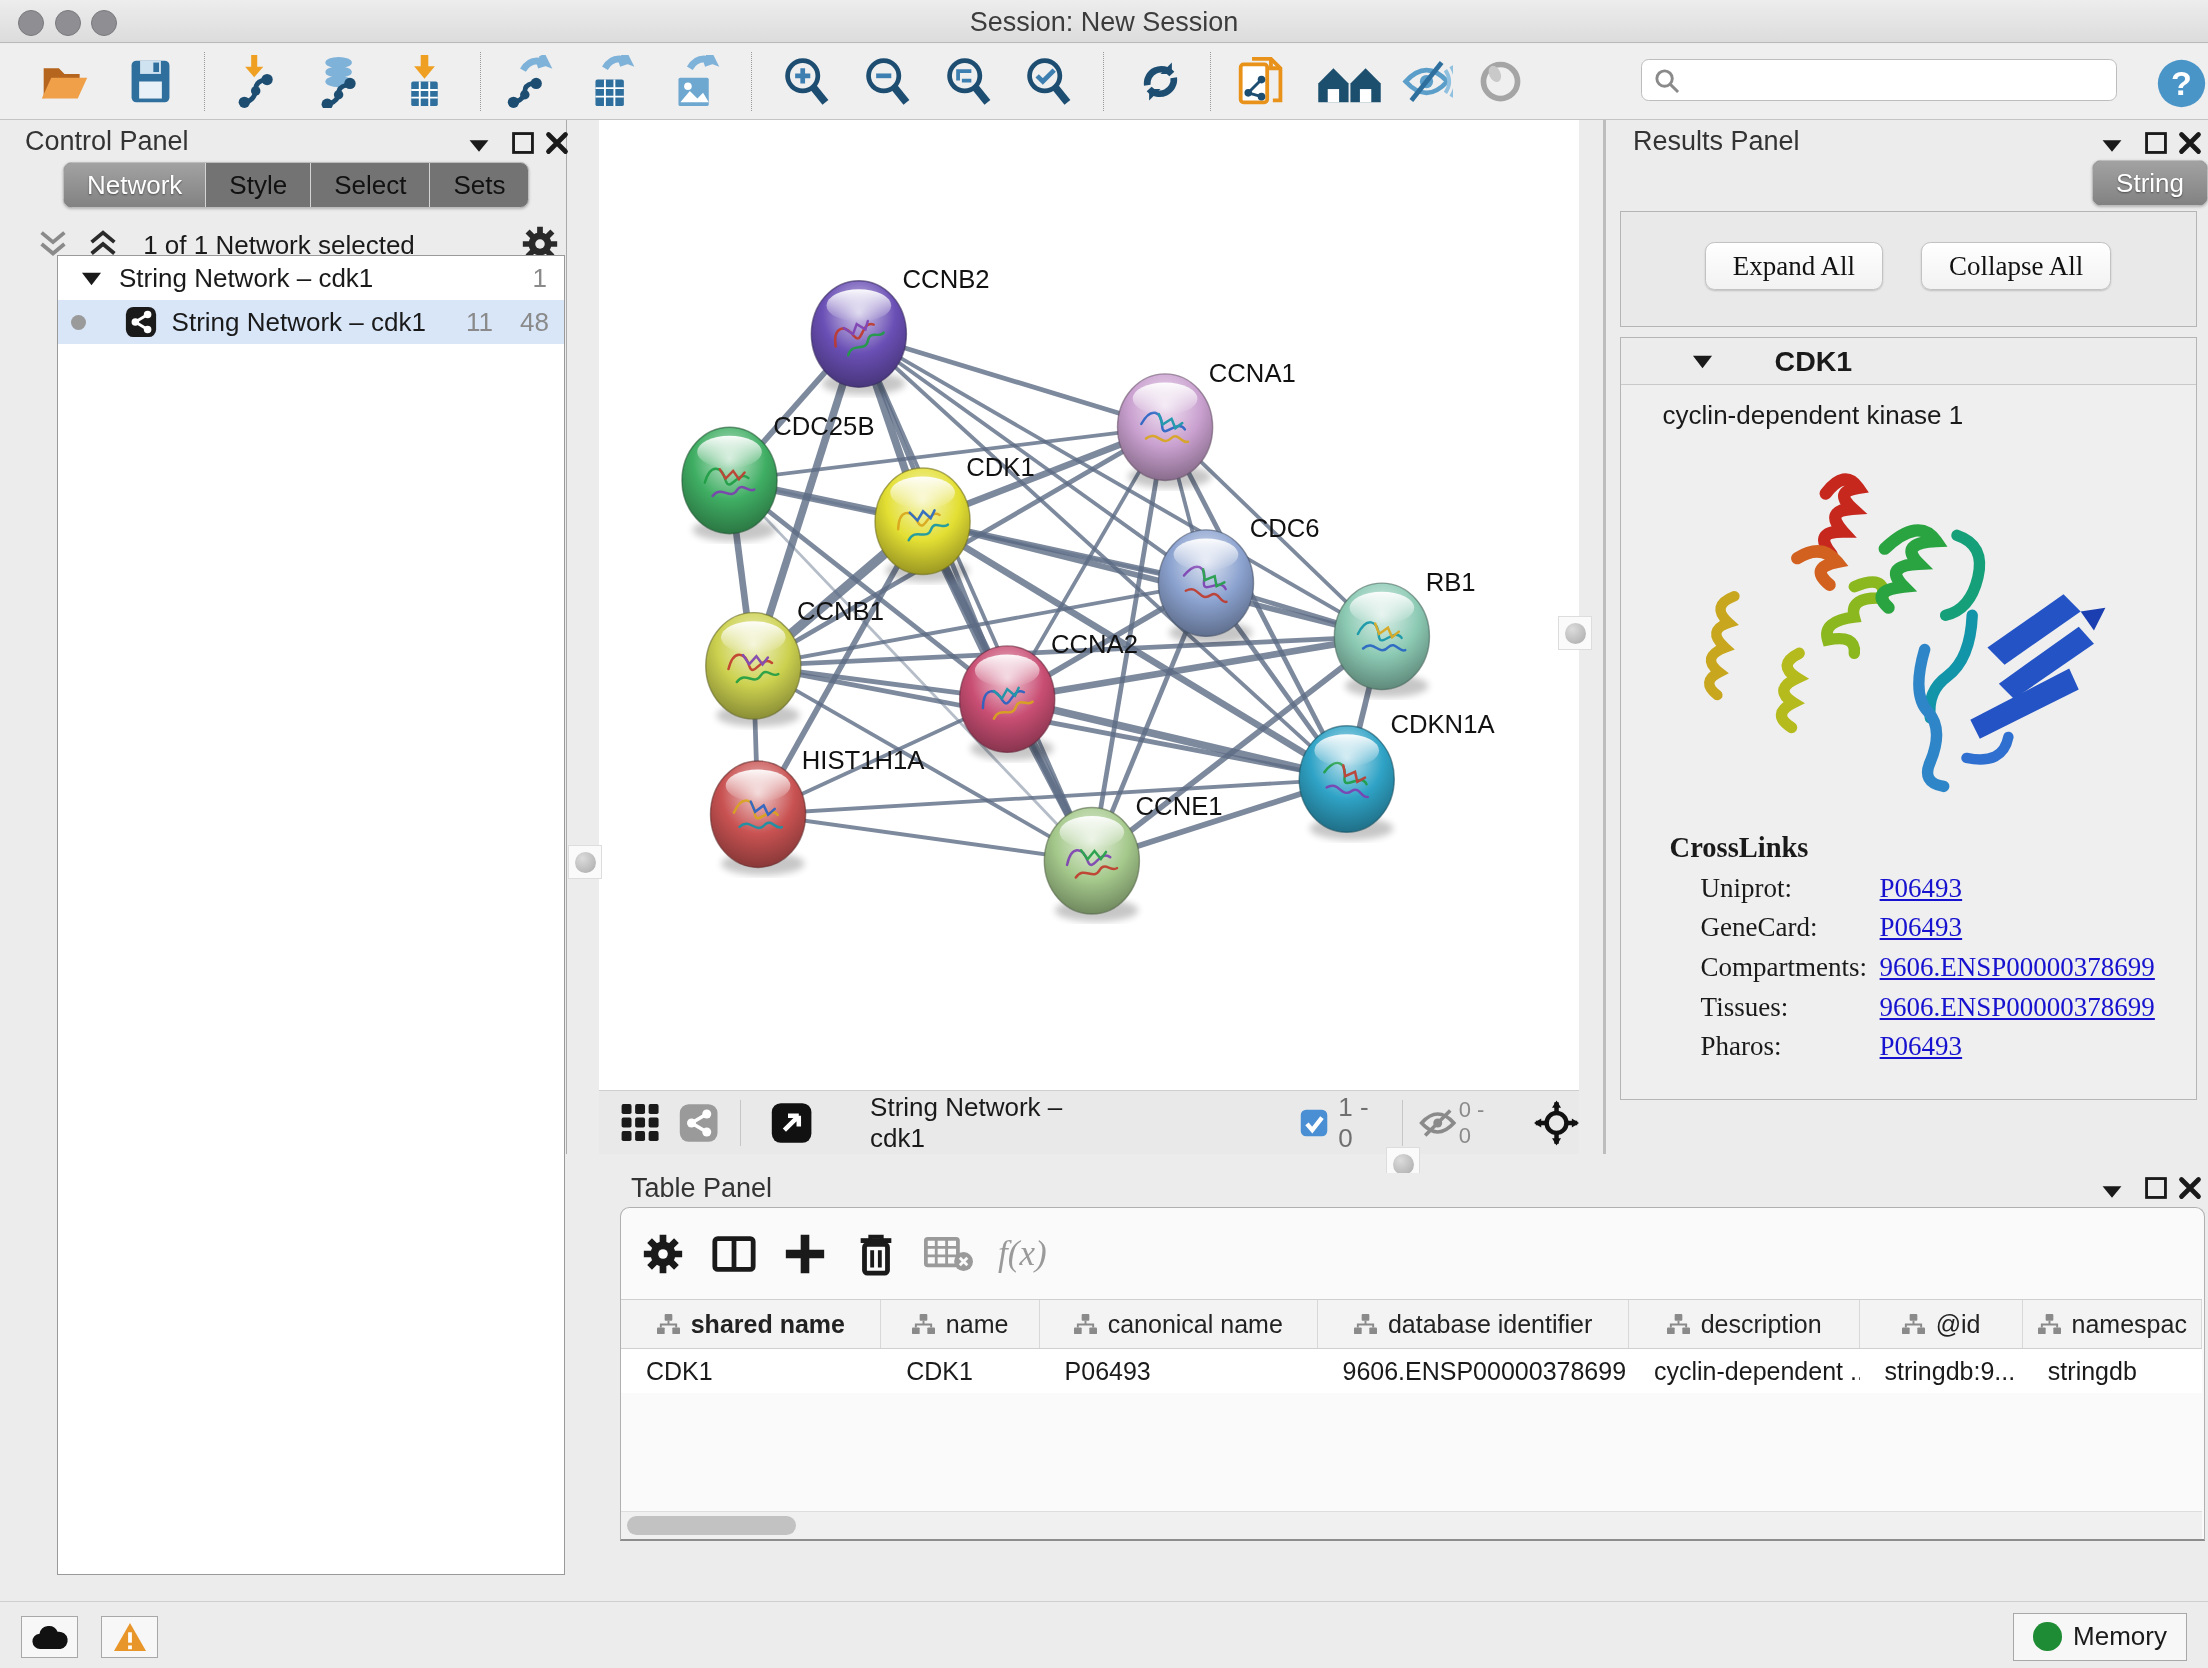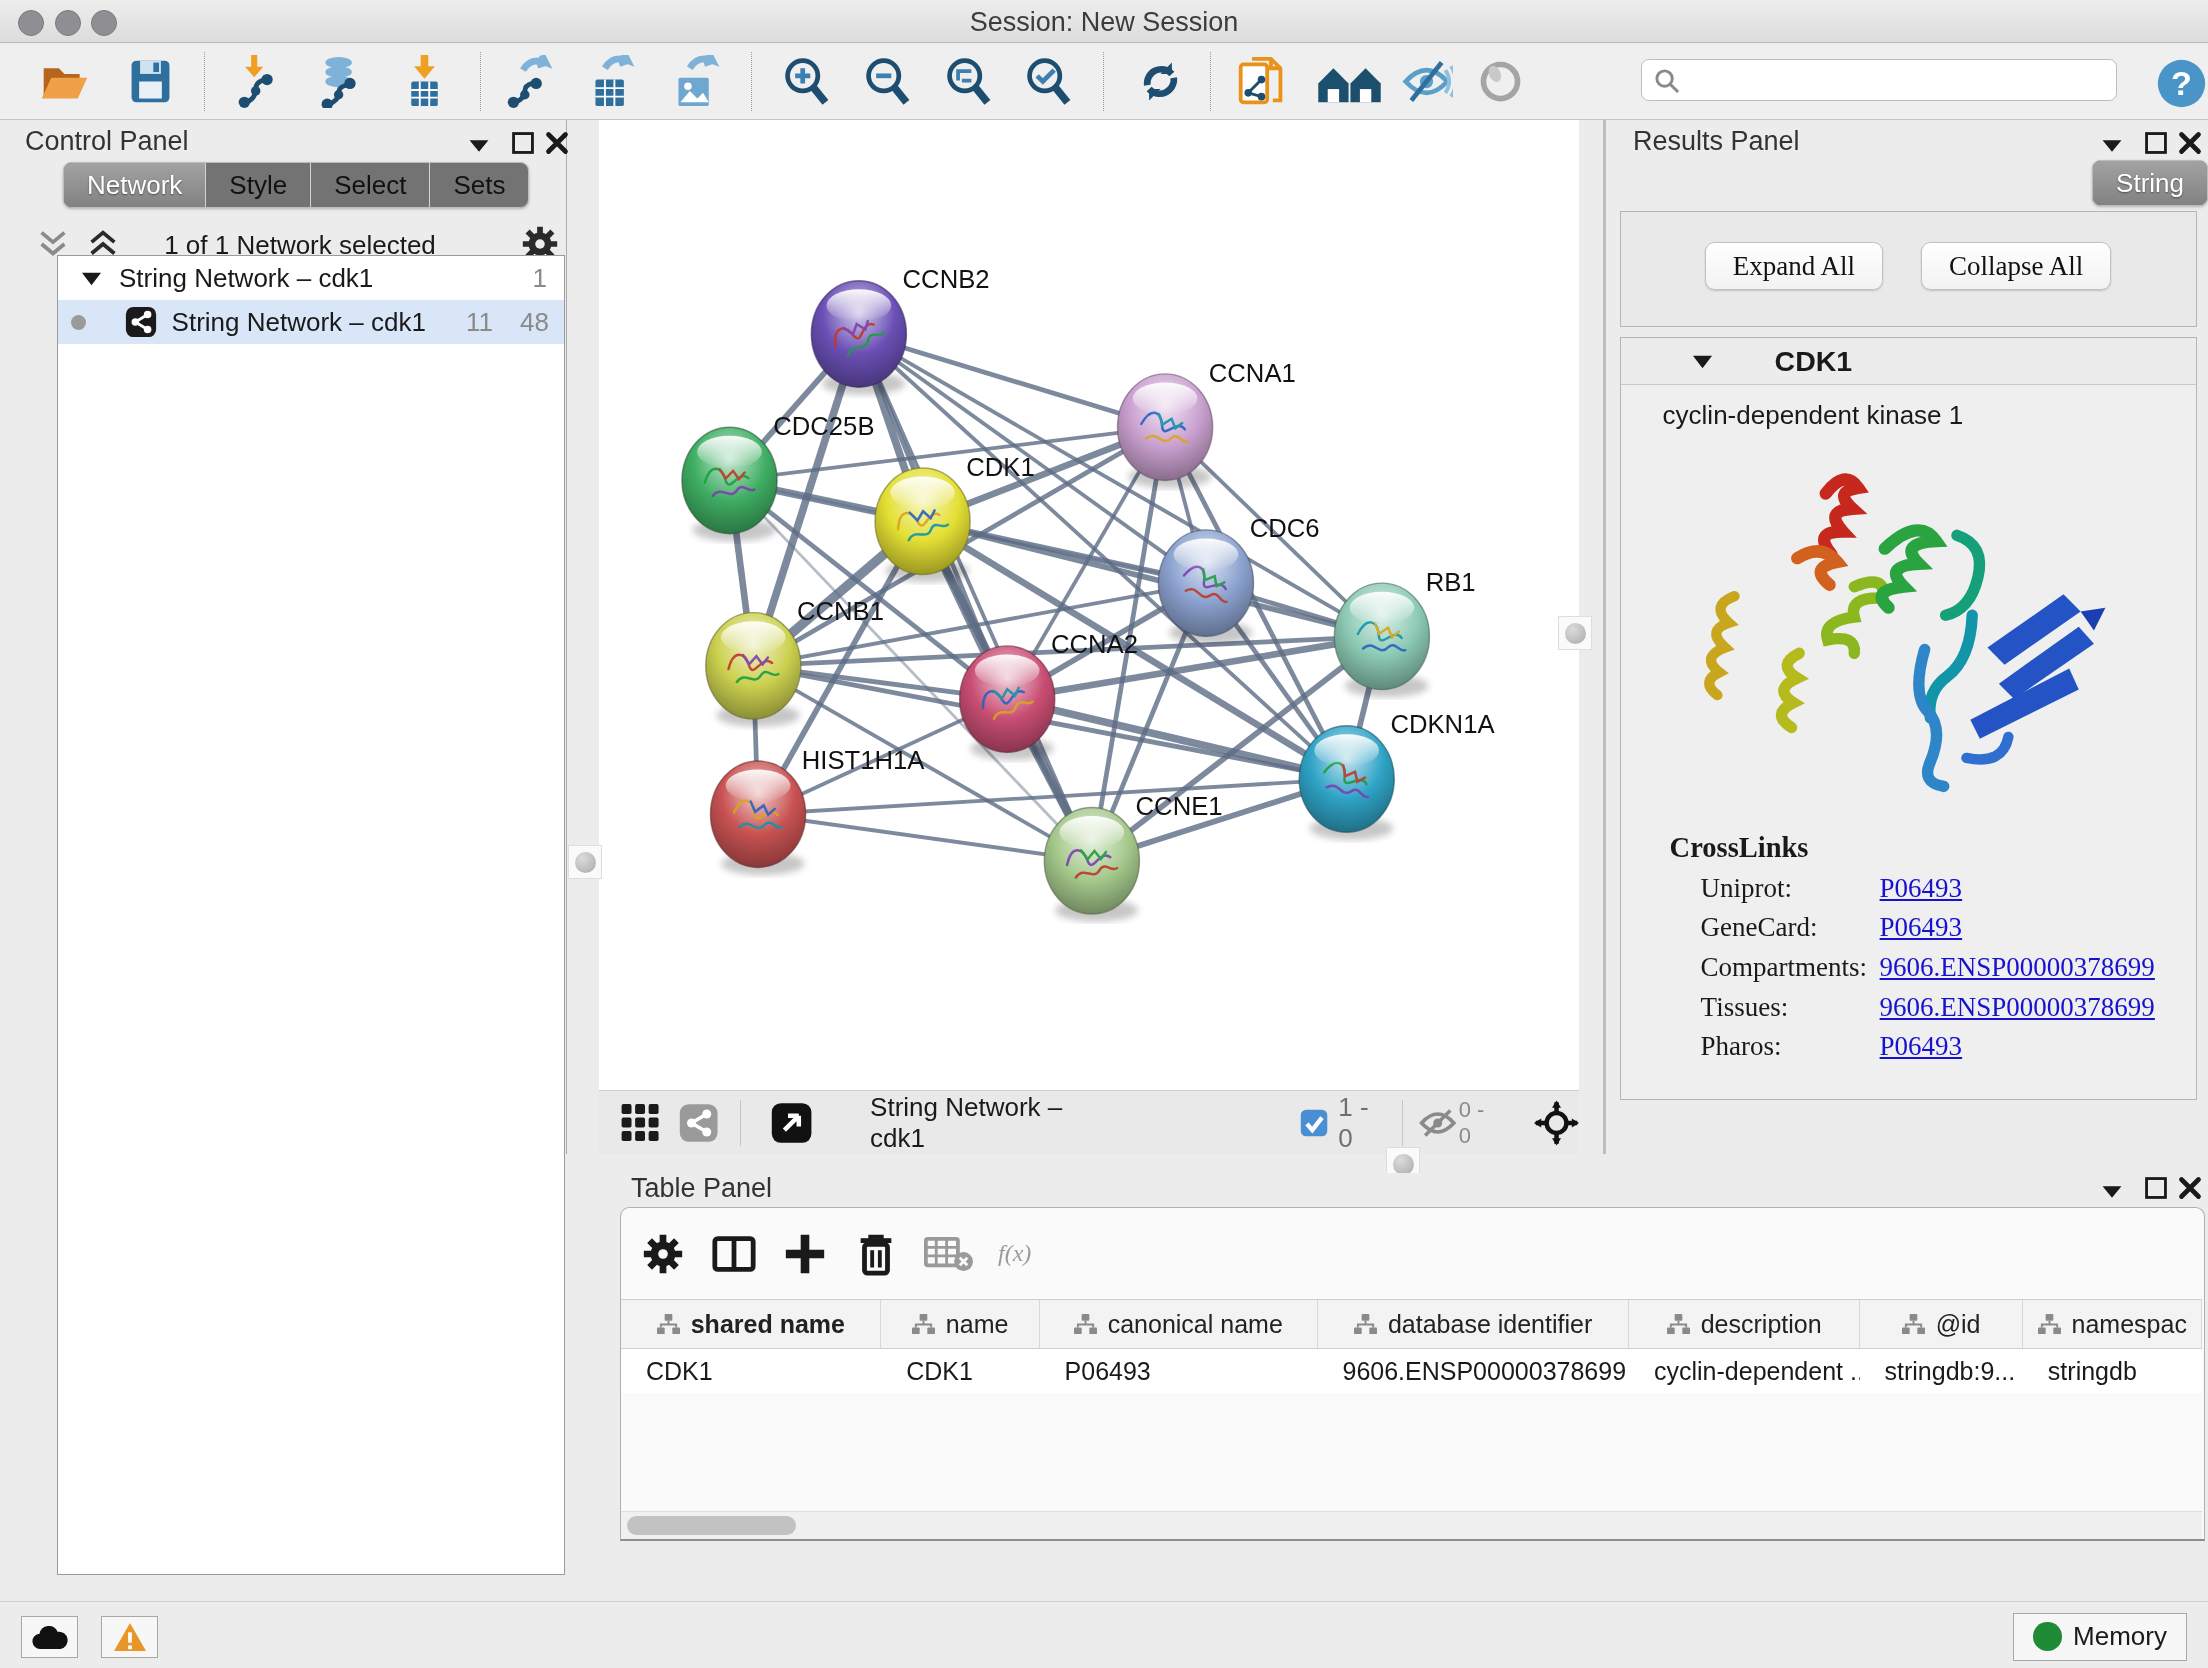--- a/index.html
+++ b/index.html
@@ -257,21 +257,21 @@
           <span>Select</span>
           <span>Sets</span>
         </span></div>
 
     <svg class="ph-icon" style="left:32px;top:105px;width:42px;height:38px" viewBox="0 0 44 40">
       <path d="M10 8 l12 10 12-10 M10 20 l12 10 12-10" stroke="#8a8a8a" stroke-width="4" fill="none"></path>
     </svg>
     <svg class="ph-icon" style="left:82px;top:105px;width:42px;height:38px" viewBox="0 0 44 40">
       <path d="M10 30 l12-10 12 10 M10 18 l12-10 12 10" stroke="#2a2a2a" stroke-width="4" fill="none"></path>
     </svg>
-    <div class="abs" style="left:148px;top:110px;width:304px;text-align:center;font-size:26px">1 of 1 Network selected</div>
+    <div class="abs" style="left:127px;top:110px;width:304px;text-align:center;font-size:26px">1 of 1 Network selected</div>
     <svg class="ph-icon" style="left:519px;top:103px;width:42px;height:42px" viewBox="0 0 44 44">
       <g stroke="#2a2a2a" stroke-width="6">
           <path d="M22 4 v36 M4 22 h36 M9 9 l26 26 M35 9 L9 35"></path>
         </g>
       <circle cx="22" cy="22" r="12" fill="#2a2a2a"></circle>
         <circle cx="22" cy="22" r="5" fill="#ececec"></circle>
     </svg>
 
     <div class="listbox">
       <div class="netrow">
@@ -713,21 +713,21 @@
           <path d="M18 10 v-4 h12 v4" stroke="#1a1a1a" stroke-width="4" fill="none"></path>
           <rect x="12" y="14" width="24" height="30" rx="3" fill="none" stroke="#1a1a1a" stroke-width="5"></rect>
           <path d="M20 20 v18 M28 20 v18" stroke="#1a1a1a" stroke-width="4"></path>
         </svg>
         <svg width="49" height="42" viewBox="0 0 52 44">
           <rect x="2" y="6" width="34" height="28" rx="2" fill="none" stroke="#9a9a9a" stroke-width="4"></rect>
           <path d="M2 15 h34 M2 24 h34 M13 6 v28 M24 6 v28" stroke="#9a9a9a" stroke-width="3"></path>
           <circle cx="42" cy="30" r="10" fill="#9a9a9a"></circle>
             <path d="M38 26 l8 8 m0 -8 l-8 8" stroke="#fafafa" stroke-width="3"></path>
         </svg>
-        <span style="font-family:'Liberation Serif',serif;font-style:italic;font-size:24px;color:#9a9a9a">f(x)</span>
+        <span style="font-family:'Liberation Serif',serif;font-style:italic;font-size:35px;color:#9a9a9a">f(x)</span>
       </div>
       <div class="thead" id="tableHead">
           <div class="th" style="width: 263px; font-weight: bold;">
             <svg width="25" height="23" viewBox="0 0 26 24">
               <g fill="#8a8a8a">
                 <rect x="9" y="1" width="8" height="7" rx="1"></rect>
                 <rect x="1" y="15" width="8" height="7" rx="1"></rect>
                 <rect x="17" y="15" width="8" height="7" rx="1"></rect>
               </g>
               <path d="M13 8 v4 M5 15 v-3 h16 v3" stroke="#8a8a8a" stroke-width="2" fill="none"></path>

